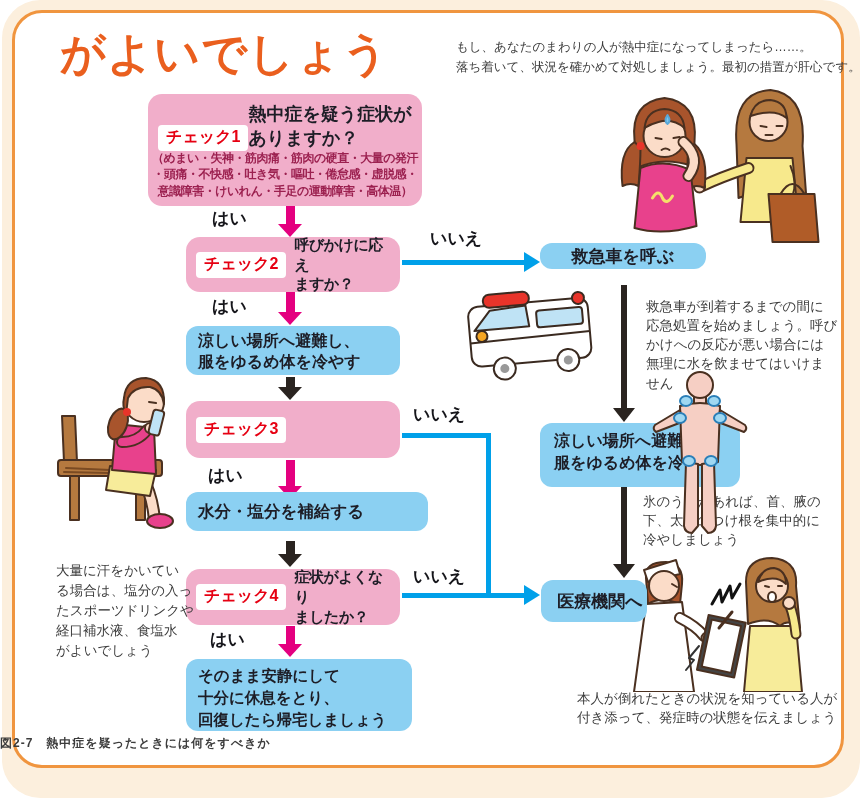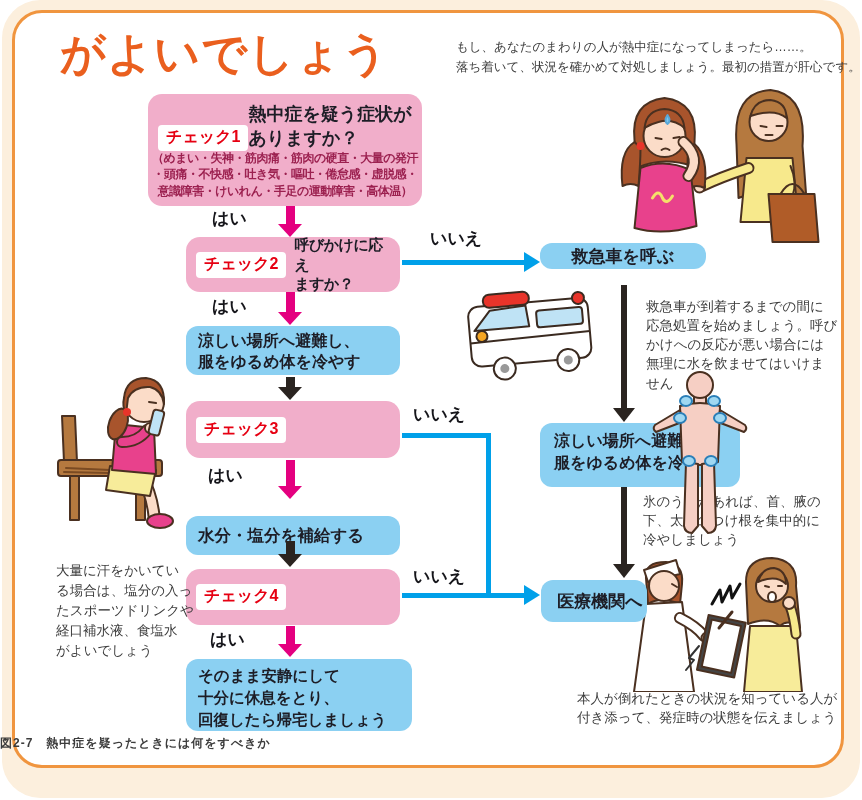--- a/index.html
+++ b/index.html
@@ -159,32 +159,34 @@
 <div class="yn" style="left:413px;top:403px;">いいえ</div>
 <div class="hbar" style="left:402px;top:433px;width:89px;"></div>
 <div class="vbar" style="left:486px;top:433px;height:165px;"></div>
 
 <div class="yn" style="left:208px;top:464px;">はい</div>
 <div class="arr m" style="left:278px;top:460px;height:39px;">
     <i class="shaft"></i>
     <i class="ahead"></i>
   </div>
 
-<div class="bluebox" style="left:186px;top:516px;width:214px;height:39px;display:flex;align-items:center;padding-left:12px;font-size:16.5px;text-align:right;">
+<div class="bluebox" style="left:186px;top:492px;width:242px;height:39px;display:flex;align-items:center;padding-left:12px;font-size:16.5px;text-align:right;">
   <span>水分・塩分を補給する</span>
 </div>
 
 <div class="arr k" style="left:278px;top:541px;height:26px;">
     <i class="shaft"></i>
     <i class="ahead"></i>
   </div>
 
 <div class="pinkbox" style="left:186px;top:569px;width:214px;height:56px;">
   <div class="chkrow">
     <span class="badge">チェック4</span>
+    <div class="q preline">症状がよくなり
+ましたか？</div>
   </div>
 </div>
 <div class="yn" style="left:413px;top:565px;">いいえ</div>
 <div class="hbar" style="left:402px;top:593px;width:124px;"></div>
 <div class="rhead" style="left:524px;top:585px;"></div>
 
 <div class="yn" style="left:210px;top:628px;">はい</div>
 <div class="arr m" style="left:278px;top:626px;height:31px;">
     <i class="shaft"></i>
     <i class="ahead"></i>

